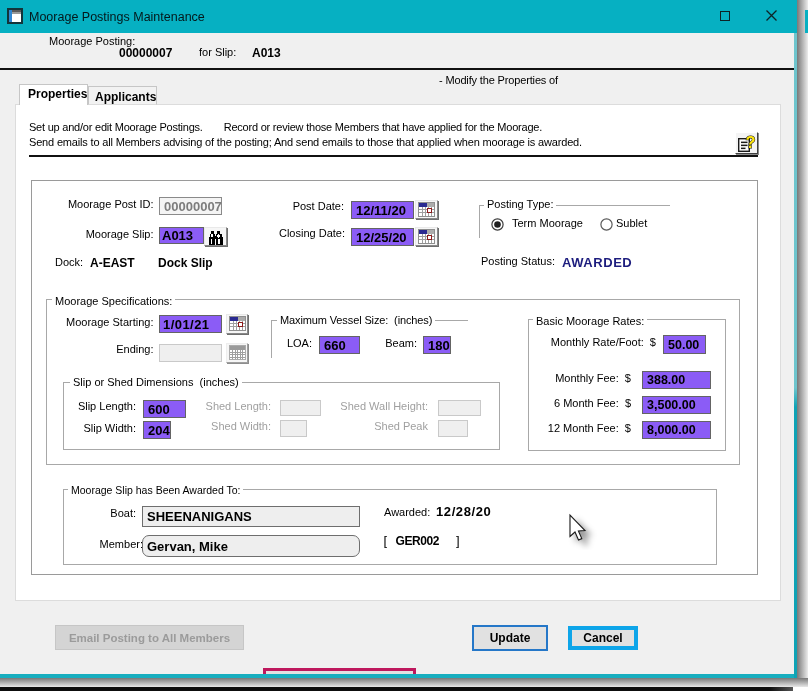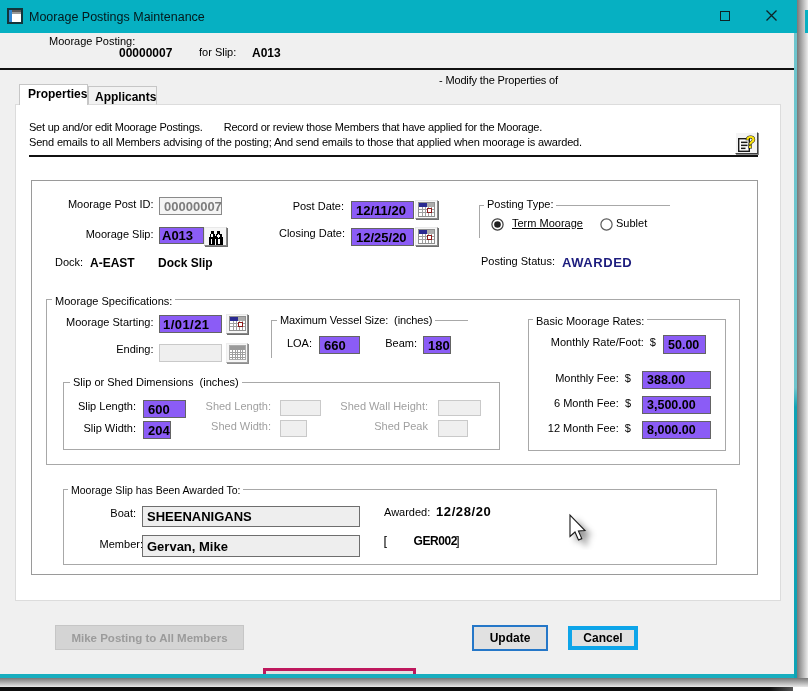--- a/index.html
+++ b/index.html
@@ -125,21 +125,21 @@
   <div class="lbl bold" style="left:158px; top:255.5px; font-size:12px;">Dock Slip</div>
 
   <div class="abs" style="left:479px; top:205px; width:191px; height:1px; background:#a8a8a8;"></div>
   <div class="abs" style="left:479px; top:205px; width:1px; height:33px; background:#a8a8a8;"></div>
   <div class="abs lbl" style="left:484px; top:198px; background:#fff; padding:0 3px;">Posting Type:</div>
 
   <svg class="abs" style="left:491px; top:217.5px;" width="13" height="13" viewBox="0 0 13 13">
     <circle cx="6.5" cy="6.5" r="5.6" fill="#ffffff" stroke="#3c3c3c" stroke-width="1.2"></circle>
     <circle cx="6.5" cy="6.5" r="3.3" fill="#1f1f1f"></circle>
   </svg>
-  <div class="lbl" style="left:512px; top:217px;text-decoration:underline;">Term Moorage</div>
+  <div class="lbl" style="left:512px; top:217px;">Term Moorage</div>
   <svg class="abs" style="left:600px; top:218px;" width="13" height="13" viewBox="0 0 13 13">
     <circle cx="6.5" cy="6.5" r="5.6" fill="#ffffff" stroke="#5a5a5a" stroke-width="1.2"></circle>
   </svg>
   <div class="lbl" style="left:616px; top:217px;">Sublet</div>
 
   <div class="lbl" style="left:481px; top:254.5px;">Posting Status:</div>
   <div class="lbl bold" style="left:562px; top:254.5px; font-size:13px; letter-spacing:0.55px; color:#1d1d7e;">AWARDED</div>
 
   <div class="gbox" style="left:46px; top:299px; width:694px; height:166px;"></div>
   <div class="glegend" style="left:52px; top:295px;">Moorage Specifications:</div>
@@ -203,38 +203,38 @@
   <div class="field" style="left:642px; top:396px; width:69px; height:18px; font-size:12.5px;">3,500.00</div>
   <div class="lblr" style="left:511px; top:422px; width:120px;">12 Month Fee:&nbsp; $</div>
   <div class="field" style="left:642px; top:421px; width:69px; height:18px; font-size:12.5px;">8,000.00</div>
 
   <div class="gbox" style="left:63px; top:489px; width:654px; height:76px;"></div>
   <div class="glegend" style="left:68px; top:484px; font-size:10.5px;">Moorage Slip has Been Awarded To:</div>
 
   <div class="lblr" style="left:36px; top:507px; width:100px;">Boat:</div>
   <div class="field" style="left:142px; top:506px; width:218px; height:21px; background:#eeeeee; border-color:#6e6e6e; align-items:flex-start; padding-top:2px;">SHEENANIGANS</div>
   <div class="lblr" style="left:43px; top:537.5px; width:100px;">Member:</div>
-  <div class="field" style="left:142px; top:535px; width:218px; height:22px; background:#eeeeee; border-color:#6e6e6e; align-items:flex-start; padding-top:3px;">Gervan, Mike</div>
+  <div class="field" style="left:142px; top:535px; width:218px; height:22px; background:#eeeeee; border-color:#6e6e6e; align-items:flex-start; padding-top:3px;border-radius:7px;">Gervan, Mike</div>
 
   <div class="lbl" style="left:384px; top:505.5px;">Awarded:</div>
   <div class="lbl bold" style="left:436px; top:504px; font-size:13px; letter-spacing:0.6px;">12/28/20</div>
   <div class="lbl" style="left:383.5px; top:533px; font-size:13px;">[</div>
-  <div class="lbl bold" style="left:395.5px; top:534px; font-size:12px; letter-spacing:-0.4px;margin-left:18px;">GER002</div>
+  <div class="lbl bold" style="left:395.5px; top:534px; font-size:12px; letter-spacing:-0.4px;">GER002</div>
   <div class="lbl" style="left:456px; top:533px; font-size:13px;">]</div>
 
   <svg class="abs" style="left:564px; top:510px;" width="40" height="40" viewBox="0 0 40 40">
     <defs>
         <filter id="csh" x="-50%" y="-50%" width="250%" height="250%">
       <feDropShadow dx="6" dy="5" stdDeviation="3" flood-color="#000" flood-opacity="0.4"></feDropShadow>
     </filter>
       </defs>
     <path d="M6 5 L6 26.5 L11 22 L14.5 30 L17.8 28.6 L14.4 21 L21 20.6 Z" fill="#ffffff" stroke="#1a1a1a" stroke-width="1.1" filter="url(#csh)"></path>
   </svg>
 
-  <div class="abs bold" style="left:55px; top:625px; width:189px; height:25px; background:#d4d4d4; border:1px solid #c6c6c6; color:#9b9b9b; font-size:11.5px; display:flex; align-items:center; justify-content:center;">Mike Posting to All Members</div>
+  <div class="abs bold" style="left:55px; top:625px; width:189px; height:25px; background:#d4d4d4; border:1px solid #c6c6c6; color:#9b9b9b; font-size:11.5px; display:flex; align-items:center; justify-content:center;">Email Posting to All Members</div>
   <div class="abs bold" style="left:263px; top:625px; width:153px; height:26px; background:#e2e2e2; border:3px solid #be185d; color:#000; font-size:12px; display:flex; align-items:center; justify-content:center;margin-top:43px;">Mark Posting Complete</div>
   <div class="abs bold" style="left:472px; top:625px; width:76px; height:26px; background:#e1e1e1; border:2px solid #2577c8; color:#000; font-size:12px; display:flex; align-items:center; justify-content:center;">Update</div>
   <div class="abs bold" style="left:568px; top:626px; width:70px; height:24px; background:#e1e1e1; border:4px solid #0ea5e9; color:#000; font-size:12px; display:flex; align-items:center; justify-content:center;">Cancel</div>
 
   <div class="abs" style="left:0; top:674px; width:797px; height:4px; background:#17aebf;"></div>
 
   <div class="abs" style="left:794px; top:33px; width:2.5px; height:645px; background:linear-gradient(to bottom,#6ec5cd 0%,#6ec5cd 55%,#0fa3b5 58%,#0fa3b5 100%);"></div>
 
   <div class="abs" style="left:797px; top:0; width:11px; height:678px; background:linear-gradient(to right,#787878,#ececec);"></div>
 

